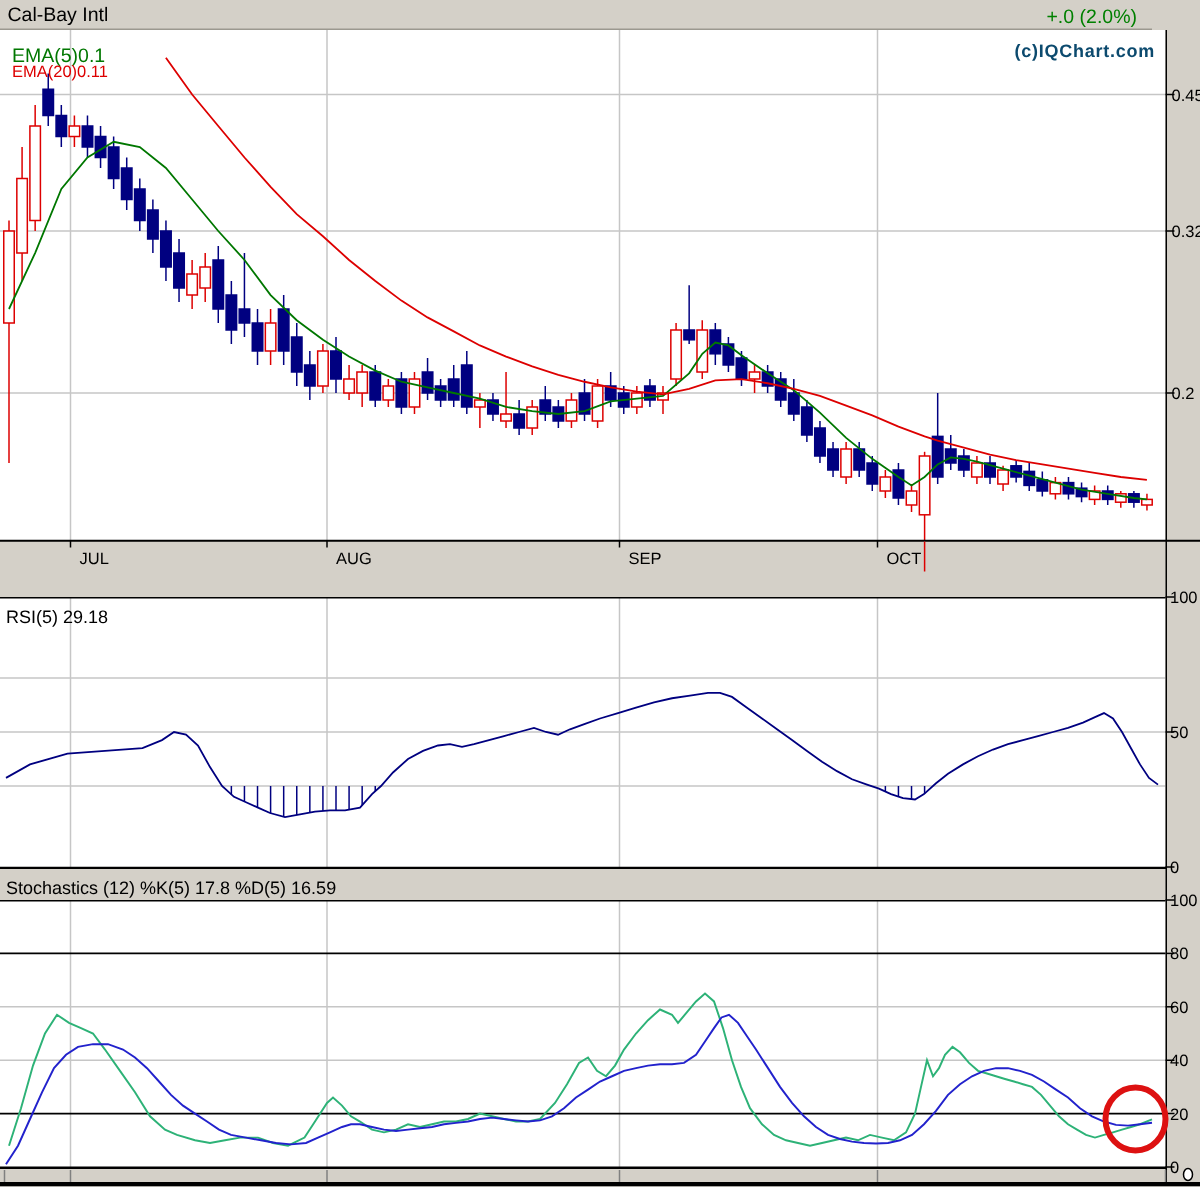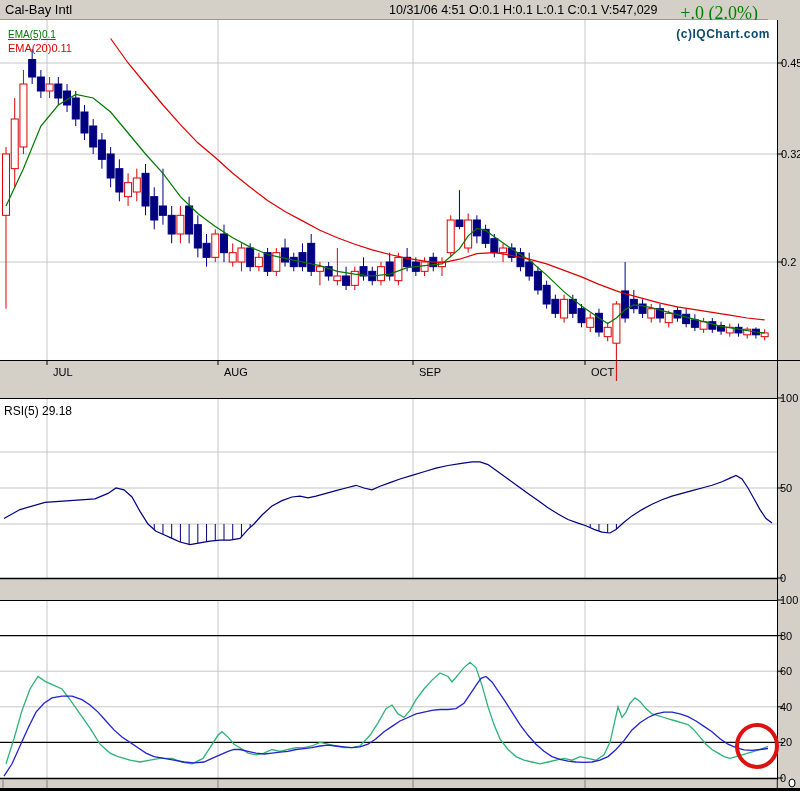--- a/index.html
+++ b/index.html
@@ -2,36 +2,35 @@
 <html><head>
 <meta charset="utf-8">
 <style>
   html,body{margin:0;padding:0;}
   body{font-family:"Liberation Sans", sans-serif;}
   .screen{position:relative;width:800px;height:791px;background:#d4d0c8;overflow:hidden;}
   .hdr{position:absolute;left:0;top:0;width:768px;height:19px;background:#d4d0c8;
        border-bottom:1px solid #9b988f;font-size:13px;color:#000;}
   .hdr .title{position:absolute;left:5px;top:2px;}
   .hdr .quote{position:absolute;left:389px;top:3px;font-size:12.5px;}
-  .hdr .chg{position:absolute;right:10px;top:3px;font-size:18px;color:#008000;font-family:Liberation Serif, serif;}
+  .hdr .chg{position:absolute;right:10px;top:3px;font-size:13px;color:#008000;}
   .wm{position:absolute;right:30px;top:27px;font-size:12px;font-weight:bold;color:#0c4a6e;letter-spacing:.5px;}
-  .ema1{position:absolute;left:8px;top:29px;font-size:10px;color:#007700;text-decoration:underline;}
+  .ema1{position:absolute;left:8px;top:29px;font-size:13px;color:#007700;}
   .ema2{position:absolute;left:8px;top:42px;font-size:11px;color:#dd0000;}
   .plabel{position:absolute;left:4px;font-size:12px;color:#000;}
   .rsilab{top:384px;margin-top:20px;}
   .stolab{top:585px;}
   svg{position:absolute;left:0;top:0;font-family:"Liberation Sans", sans-serif;}
 </style>
 </head>
 <body>
 
 <div class="screen">
   <div class="hdr">
     <span class="title">Cal-Bay Intl</span>
-    <span class="quote">10/31/06 4:51 O:0.1 H:0.1 L:0.1 C:0.1 V:547,029</span>
     <span class="chg">+.0 (2.0%)</span>
   </div>
 
   <svg width="800" height="791" viewBox="0 0 800 791">
       <rect x="0" y="20" width="777" height="340" fill="#ffffff"></rect>
       <rect x="0" y="398" width="777" height="180" fill="#ffffff"></rect>
       <rect x="0" y="600" width="777" height="178" fill="#ffffff"></rect>
       <defs>
         <clipPath id="cp">
           <rect x="0" y="20" width="777" height="340"></rect>
@@ -318,13 +317,14 @@
         <rect x="0" y="788" width="800" height="3.4" fill="#000000"></rect>
         <ellipse cx="792" cy="783" rx="3" ry="4" fill="#fff" stroke="#000000"></ellipse>
       </g>
       <ellipse cx="757" cy="746" rx="20" ry="21" fill="none" stroke="#dd1111" stroke-width="4"></ellipse>
     </svg>
 
   <div class="wm">(c)IQChart.com</div>
   <div class="ema1">EMA(5)0.1</div>
   <div class="ema2">EMA(20)0.11</div>
   <div class="plabel rsilab">RSI(5) 29.18</div>
+  <div class="plabel stolab">Stochastics (12) %K(5) 17.8 %D(5) 16.59</div>
 </div>
 
 </body></html>

